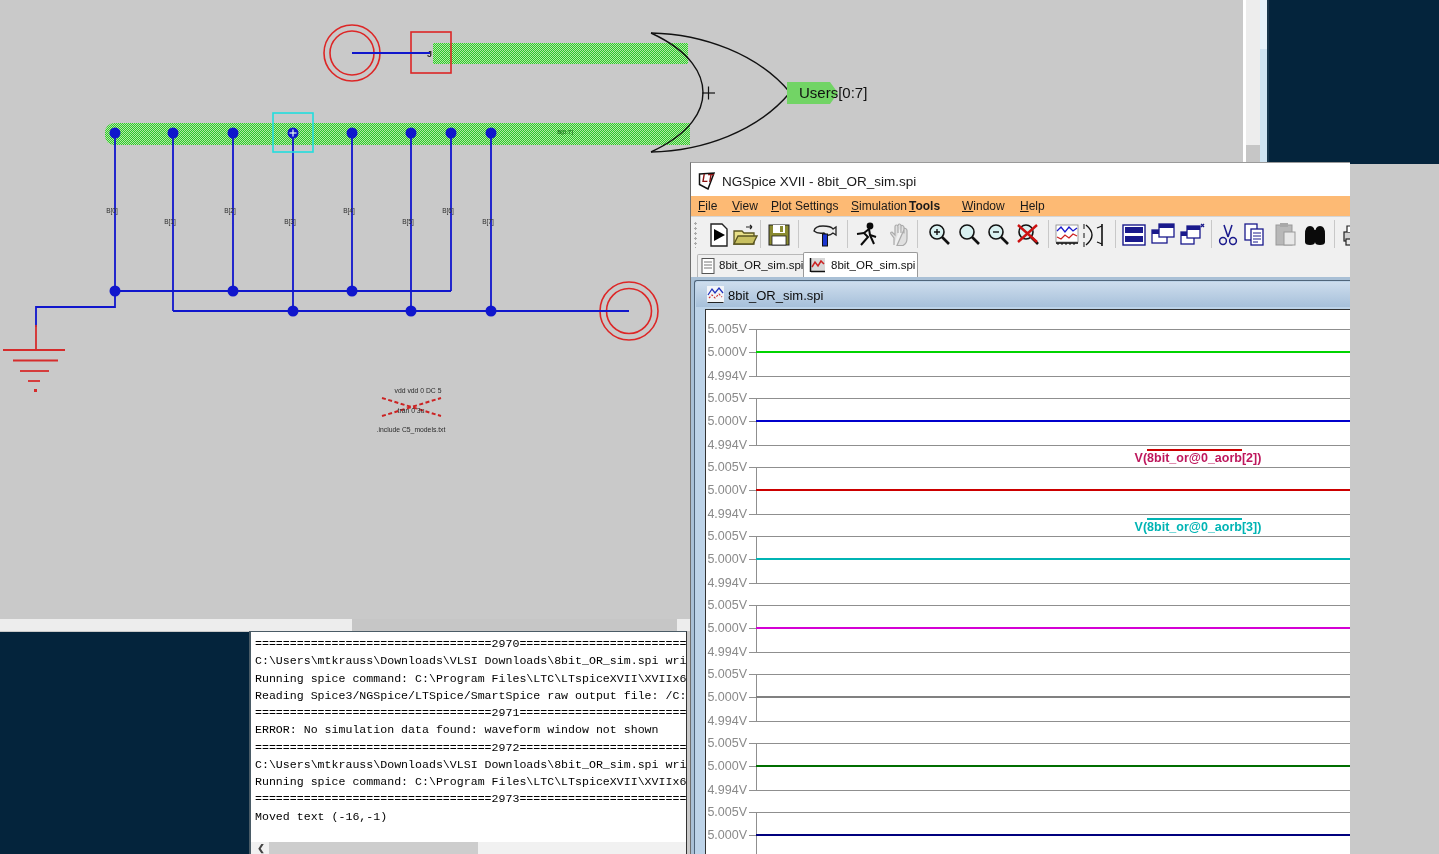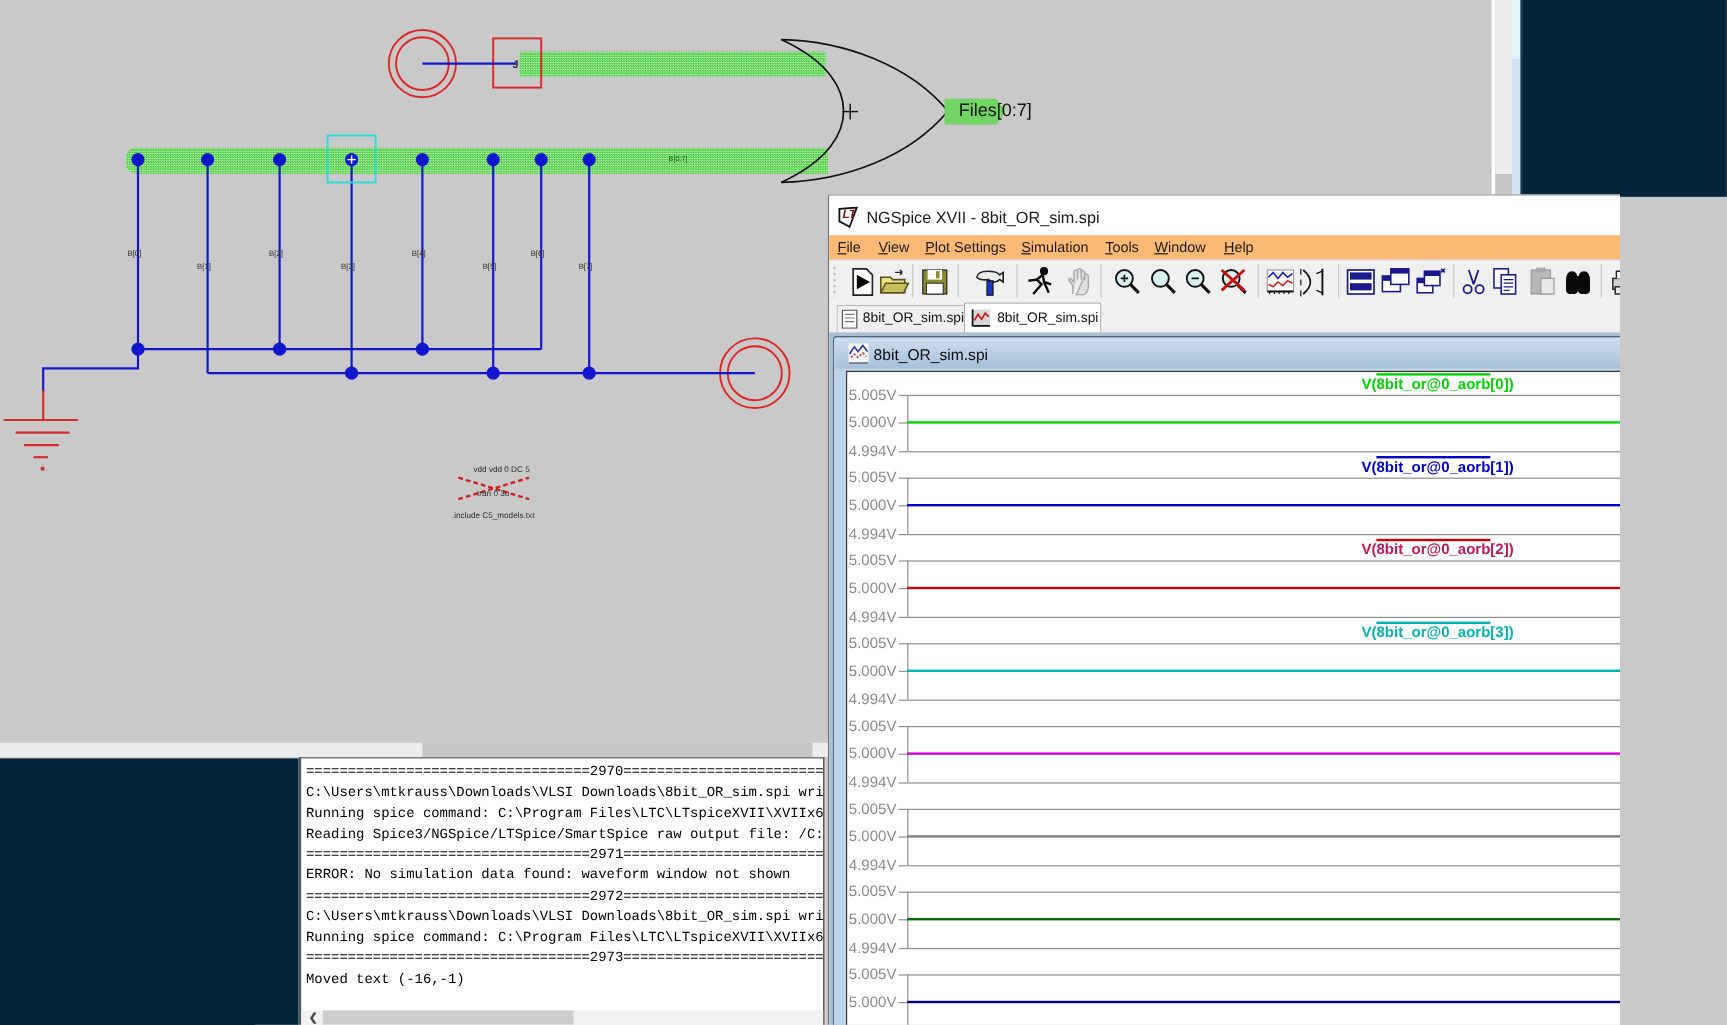--- a/index.html
+++ b/index.html
@@ -99,21 +99,21 @@
     <text x="411" y="413" font-size="6.8" text-anchor="middle">tran 0 3u</text>
     <text x="411" y="432" font-size="6.8" text-anchor="middle">.include C5_models.txt</text>
   </g>
 </svg>
 
 <div class="abs" style="left:787px;top:82px;width:50px;height:22px;">
  <svg width="52" height="22">
       <polygon points="0,0 43,0 51,11 43,22 0,22" fill="#72d465"></polygon>
     </svg>
 </div>
-<div class="abs" style="left:799px;top:84px;font-size:15px;color:#111;">Files[0:7]</div>
+<div class="abs" style="left:799px;top:84px;font-size:15px;color:#111;">Users[0:7]</div>
 
 <div class="abs" style="left:0;top:619px;width:690px;height:12px;background:#ededed;">
   <div class="abs" style="left:352px;top:0;width:325px;height:12px;background:#c6c6c6;"></div>
 </div>
 
 <div class="abs" style="left:1243px;top:0;width:3px;height:163px;background:#ffffff;"></div>
 <div class="abs" style="left:1246px;top:0;width:14px;height:163px;background:#ededed;">
   <div class="abs" style="left:0;top:145px;width:14px;height:18px;background:#c6c6c6;"></div>
 </div>
 
@@ -152,21 +152,21 @@
     <text x="4" y="10" font-size="10" font-weight="bold" font-style="italic" fill="#8a1212">LT</text>
   </svg>
   <div class="abs" style="left:31px;top:11px;font-size:13.5px;color:#1a1a1a;">NGSpice XVII - 8bit_OR_sim.spi</div>
 
   <div class="abs" style="left:0;top:33px;width:749px;height:20px;background:#fdba74;border-bottom:1px solid #d5d5d5;
        font-size:12px;color:#1a1a1a;">
     <span class="abs" style="left:7px;top:3px;"><u>F</u>ile</span>
     <span class="abs" style="left:41px;top:3px;text-align:center;"><u>V</u>iew</span>
     <span class="abs" style="left:80px;top:3px;"><u>P</u>lot Settings</span>
     <span class="abs" style="left:160px;top:3px;"><u>S</u>imulation</span>
-    <span class="abs" style="left:230px;top:3px;"><u>T</u>ools</span>
+    <span class="abs" style="left:218px;top:3px;font-weight:bold;"><u>T</u>ools</span>
     <span class="abs" style="left:271px;top:3px;"><u>W</u>indow</span>
     <span class="abs" style="left:329px;top:3px;"><u>H</u>elp</span>
   </div>
 
   <div class="abs" id="toolbar" style="left:0;top:54px;width:749px;height:35px;background:#f0f0f0;">
       <div style="position:absolute;left:3px;top:4px;width:3px;height:27px;background-image:radial-gradient(circle,#aaa 1px,transparent 1.2px);background-size:3px 5px;"></div>
       <svg style="position:absolute;left:15px;top:5px" width="26" height="26" viewBox="0 0 26 26">
         <path d="M5,2 h11 l5,5 v17 h-16 z" fill="#fff" stroke="#222" stroke-width="1.4"></path>
         <polygon points="8,7 19,13 8,19" fill="#000"></polygon>
       </svg>
@@ -322,32 +322,30 @@
       <div class="abs" style="left:1px;top:1px;width:745px;height:25px;background:linear-gradient(#cddded,#a7c0da);border-radius:2px 0 0 0;"></div>
       <svg class="abs" style="left:12px;top:5px" width="17" height="18" viewBox="0 0 17 18">
         <rect x="0" y="0" width="17" height="17" fill="#f3f5f8"></rect>
         <path d="M1,9 L5,3 L8,7 L12,2 L16,7" fill="none" stroke="#2233bb" stroke-width="1.3"></path>
         <path d="M2,12 L5,9 L8,12 L12,8 L15,11" fill="none" stroke="#cc3333" stroke-width="1.2" stroke-dasharray="2,1.5"></path>
         <line x1="0.5" y1="16.5" x2="16.5" y2="16.5" stroke="#222"></line>
       </svg>
       <div class="abs" style="left:33px;top:7px;font-size:13px;color:#0c0c0c;">8bit_OR_sim.spi</div>
 
       <div class="abs" id="plots" style="left:10px;top:28px;width:736px;height:547px;background:#ffffff;border-left:1px solid #333;border-top:1px solid #333;box-sizing:border-box;overflow:hidden;">
-          <div style="position:absolute;left:252px;top:2.5px;width:480px;text-align:center;font-size:12.5px;font-weight:bold;color:#00d400;">V(<span style="border-top:2px solid #00d400;">8bit_or@0_aorb</span>[0])</div>
           <div style="position:absolute;left:50px;top:19px;width:686px;height:1px;background:#8f8f8f;"></div>
           <div style="position:absolute;left:50px;top:66px;width:686px;height:1px;background:#8f8f8f;"></div>
           <div style="position:absolute;left:50px;top:19px;width:1px;height:47px;background:#8f8f8f;"></div>
           <div style="position:absolute;left:43px;top:19px;width:7px;height:1px;background:#909090;"></div>
           <div style="position:absolute;left:43px;top:42px;width:7px;height:1px;background:#909090;"></div>
           <div style="position:absolute;left:43px;top:66px;width:7px;height:1px;background:#909090;"></div>
           <div style="position:absolute;right:694px;top:12px;font-size:12.5px;color:#8a8a8a;">5.005V</div>
           <div style="position:absolute;right:694px;top:35px;font-size:12.5px;color:#8a8a8a;">5.000V</div>
           <div style="position:absolute;right:694px;top:59px;font-size:12.5px;color:#8a8a8a;">4.994V</div>
           <div style="position:absolute;left:50px;top:41px;width:686px;height:2px;background:#00d400;"></div>
-          <div style="position:absolute;left:252px;top:71.5px;width:480px;text-align:center;font-size:12.5px;font-weight:bold;color:#0000cc;">V(<span style="border-top:2px solid #0000cc;">8bit_or@0_aorb</span>[1])</div>
           <div style="position:absolute;left:50px;top:88px;width:686px;height:1px;background:#8f8f8f;"></div>
           <div style="position:absolute;left:50px;top:135px;width:686px;height:1px;background:#8f8f8f;"></div>
           <div style="position:absolute;left:50px;top:88px;width:1px;height:47px;background:#8f8f8f;"></div>
           <div style="position:absolute;left:43px;top:88px;width:7px;height:1px;background:#909090;"></div>
           <div style="position:absolute;left:43px;top:111px;width:7px;height:1px;background:#909090;"></div>
           <div style="position:absolute;left:43px;top:135px;width:7px;height:1px;background:#909090;"></div>
           <div style="position:absolute;right:694px;top:81px;font-size:12.5px;color:#8a8a8a;">5.005V</div>
           <div style="position:absolute;right:694px;top:104px;font-size:12.5px;color:#8a8a8a;">5.000V</div>
           <div style="position:absolute;right:694px;top:128px;font-size:12.5px;color:#8a8a8a;">4.994V</div>
           <div style="position:absolute;left:50px;top:110px;width:686px;height:2px;background:#0000cc;"></div>

